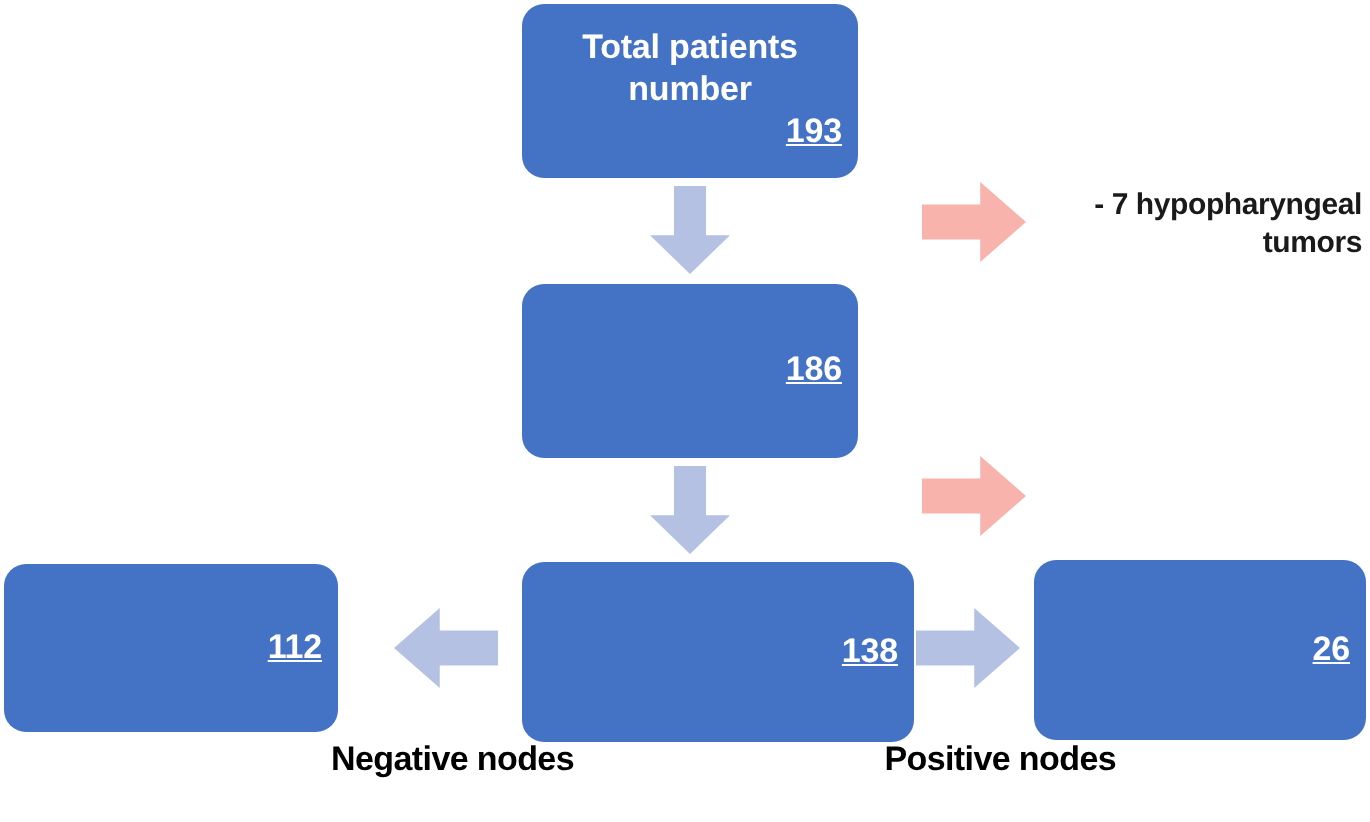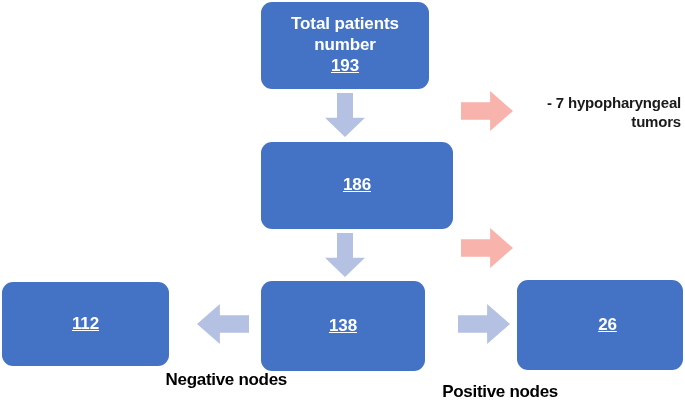--- a/index.html
+++ b/index.html
@@ -19,21 +19,21 @@
   }
 
   
   .node {
     position: absolute;
     background: #4472C4;
     border-radius: 11px;
     color: #ffffff;
     display: flex;
     flex-direction: column;
-    align-items: center;
+    align-items: flex-end;
     justify-content: center;
     text-align: center;
     line-height: 1.22;
     box-sizing: border-box;
     padding: 4px 8px;
   }
   .node .title {
     font-size: 17px;
     font-weight: 600;
     letter-spacing: -0.1px;
@@ -91,41 +91,41 @@
   <div class="node" style="left:261px; top:2px; width:168px; height:87px;">
     <div class="title">Total patients number</div>
     <div class="count">193</div>
   </div>
 
   <div class="arrow arrow-down arrow-blue" style="left:325px; top:93px; width:40px; height:44px;"></div>
 
   <div class="arrow arrow-right arrow-pink" style="left:461px; top:91px; width:52px; height:40px;"></div>
   <div class="side-note" style="left:519px; top:93px; width:162px;">- 7 hypopharyngeal tumors</div>
 
-  <div class="node" style="left:261px; top:142px; width:192px; height:87px;">
+  <div class="node" style="left:261px; top:142px; width:168px; height:87px;">
     <div class="count">186</div>
   </div>
 
   <div class="arrow arrow-down arrow-blue" style="left:325px; top:233px; width:40px; height:44px;"></div>
 
   <div class="arrow arrow-right arrow-pink" style="left:461px; top:228px; width:52px; height:40px;"></div>
 
-  <div class="node" style="left:261px; top:281px; width:164px; height:90px;">
+  <div class="node" style="left:261px; top:281px; width:196px; height:90px;">
     <div class="count">138</div>
   </div>
 
   <div class="arrow arrow-left arrow-blue" style="left:197px; top:304px; width:52px; height:40px;"></div>
 
   <div class="node" style="left:2px; top:282px; width:167px; height:84px;">
     <div class="count">112</div>
   </div>
 
   <div class="arrow arrow-right arrow-blue" style="left:458px; top:304px; width:52px; height:40px;"></div>
 
   <div class="node" style="left:517px; top:280px; width:166px; height:90px;padding-left:23px;">
     <div class="count">26</div>
   </div>
 
   <div class="caption" style="left:163px; top:370px; width:124px;">Negative nodes</div>
 
-  <div class="caption" style="left:434px; top:370px; width:124px;margin-top:12px;">Positive nodes</div>
+  <div class="caption" style="left:434px; top:370px; width:124px;">Positive nodes</div>
 
 </div>
 
 </body></html>

